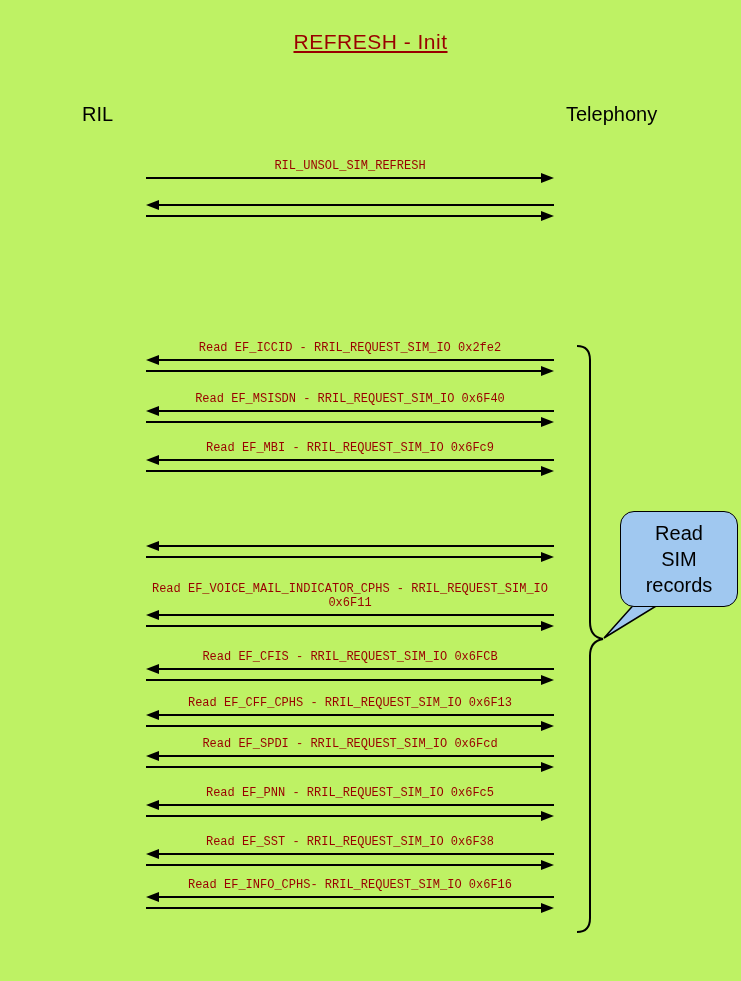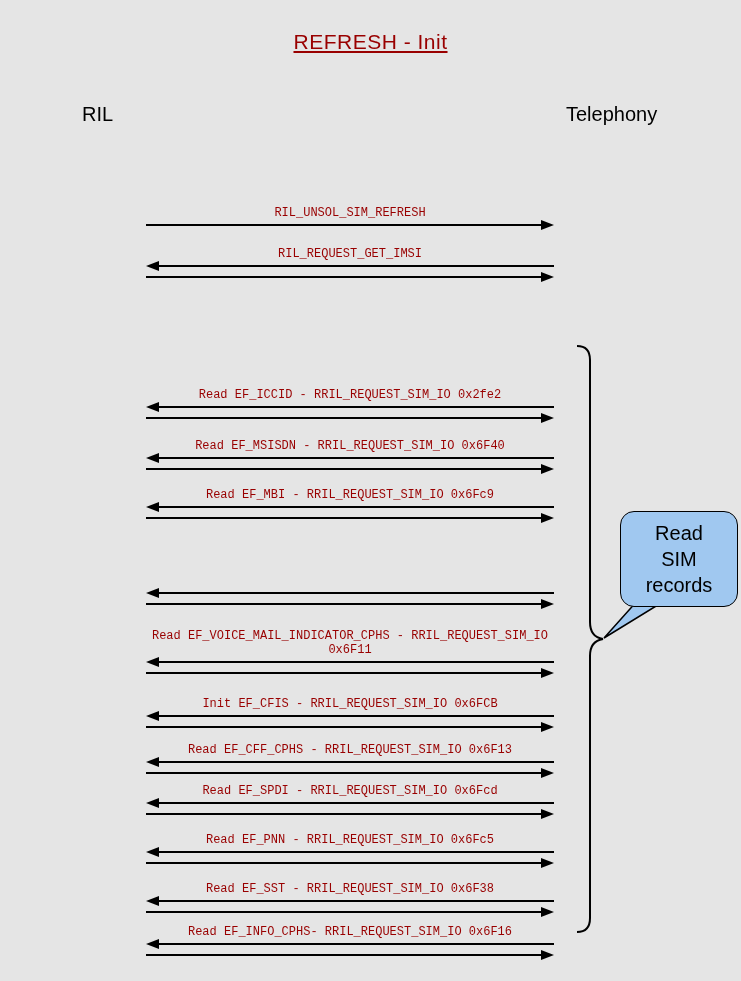--- a/index.html
+++ b/index.html
@@ -1,30 +1,30 @@
 <!DOCTYPE html>
 <html><head>
 <meta charset="utf-8">
 <style>
   html,body { margin:0; padding:0; }
   .stage {
     position:relative; width:741px; height:981px;
-    background:#e5e5e5; overflow:hidden;
+    background:#bef264; overflow:hidden;
     font-family:"Liberation Sans", sans-serif;
   }
   .title {
     position:absolute; top:30px; left:0; width:100%;
     text-align:center; font-size:21px; color:#990000;
     text-decoration:underline; letter-spacing:0.5px;
   }
   .actor { position:absolute; top:103px; font-size:20px; color:#000; }
   .actor-left  { left:82px; }
   .actor-right { left:566px; }
 
-  .msg { position:absolute; left:146px; width:408px;margin-top:47px; }
+  .msg { position:absolute; left:146px; width:408px; }
   .msg-label {
     font-family:"Liberation Mono","DejaVu Sans Mono",monospace;
     font-size:12px; line-height:14px; color:#990000; text-align:center;
     white-space:normal;
   }
   .arrow { position:relative; height:11px; }
   .line { position:absolute; top:4px; height:2px; background:#000; }
   .line-left  { left:11px; right:0; }
   .line-right { left:0; right:11px; }
   .line-full  { left:0; right:11px; }
@@ -60,21 +60,20 @@
 
   <div class="msg" style="top:159px">
     <div class="msg-label">RIL_UNSOL_SIM_REFRESH</div>
     <div class="arrow">
       <span class="line line-full"></span>
       <span class="head head-right"></span>
     </div>
   </div>
 
   <div class="msg" style="top:200px">
-    <div class="msg-label">RIL_REQUEST_GET_IMSI</div>
     <div class="arrow">
       <span class="head head-left"></span>
       <span class="line line-left"></span>
     </div>
     <div class="arrow">
       <span class="line line-right"></span>
       <span class="head head-right"></span>
     </div>
   </div>
 
@@ -133,21 +132,21 @@
         <span class="head head-left"></span>
         <span class="line line-left"></span>
       </div>
     <div class="arrow">
         <span class="line line-right"></span>
         <span class="head head-right"></span>
       </div>
   </div>
 
   <div class="msg" style="top:650px">
-    <div class="msg-label">Init EF_CFIS - RRIL_REQUEST_SIM_IO 0x6FCB</div>
+    <div class="msg-label">Read EF_CFIS - RRIL_REQUEST_SIM_IO 0x6FCB</div>
     <div class="arrow">
         <span class="head head-left"></span>
         <span class="line line-left"></span>
       </div>
     <div class="arrow">
         <span class="line line-right"></span>
         <span class="head head-right"></span>
       </div>
   </div>
 

